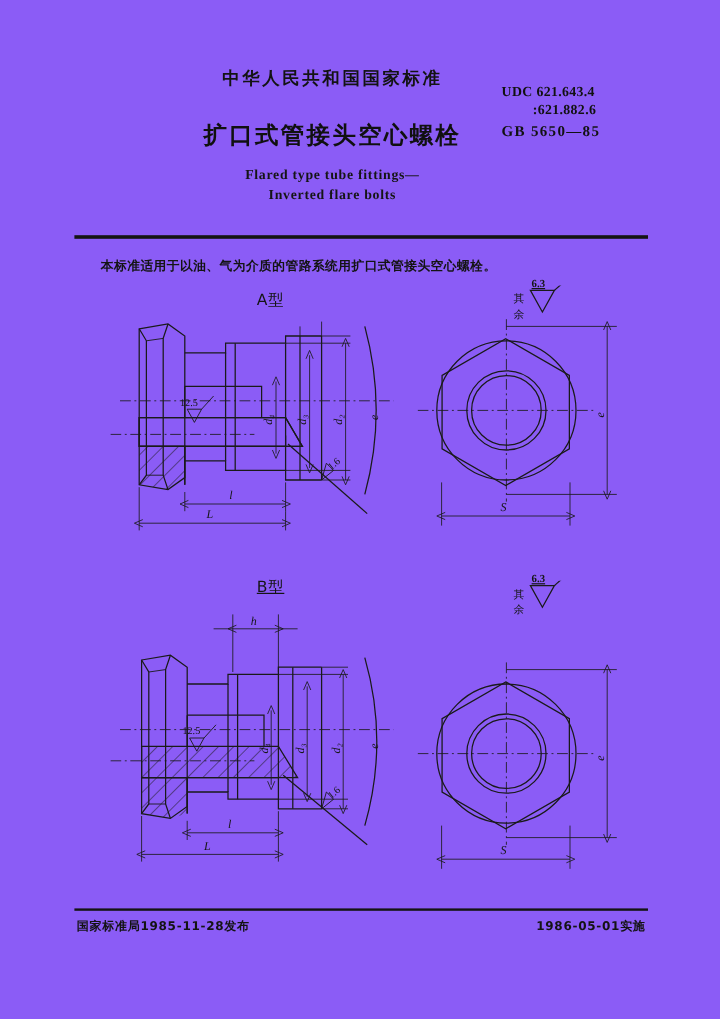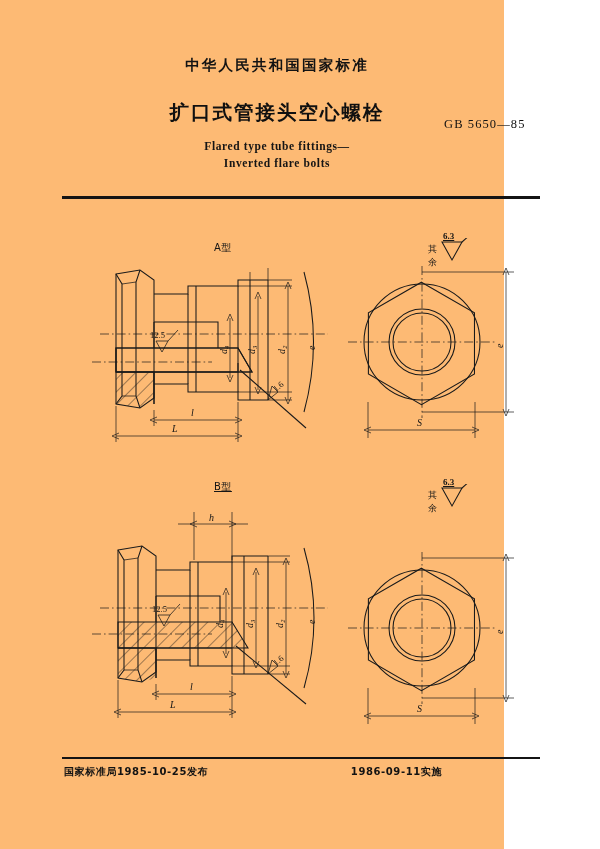--- a/index.html
+++ b/index.html
@@ -12,23 +12,23 @@
     height: 849px;
     position: relative;
     font-family: "Liberation Serif", serif;
     color: #141414;
     overflow: hidden;
   }
 
   .page {
     position: absolute;
     left: 0; top: 0;
-    width: 504px;
+    width: 600px;
     height: 849px;
-    background: #fdba74;
+    background: #8b5cf6;
   }
 
   
   .header {
     position: absolute;
     left: 0; top: 56px;
     width: 600px;
   }
   .nat-std {
     text-align: center;
@@ -69,27 +69,26 @@
     font-weight: bold;
     font-size: 11.5px;
     letter-spacing: 0.3px;
     color: #111;
     line-height: 1.3;
   }
   .udc-line2 { padding-left: 26px; }
   .gb-no {
     position: absolute;
     left: 418px;
-    top: 61px;
-    font-family: "Liberation Serif", serif;
-    font-weight: normal;
+    top: 46px;
+    font-family: "Liberation Serif", serif;
+    font-weight: bold;
     font-size: 12.5px;
     letter-spacing: 1.1px;
     color: #111;
-    margin-left: 26px;
   }
 
   .rule-top {
     position: absolute;
     left: 62px;
     top: 196px;
     width: 478px;
     height: 2.6px;
     background: #141414;
   }
@@ -104,21 +103,21 @@
     font-weight: bold;
     letter-spacing: 0.4px;
     color: #141414;
     white-space: nowrap;
   }
 
   
   .type-label {
     position: absolute;
     font-family: "DejaVu Sans", sans-serif;
-    font-size: 10px;
+    font-size: 13px;
     color: #151515;
     letter-spacing: 0.5px;
   }
   .type-a { left: 214px; top: 241px; }
   .type-b { left: 214px; top: 480px; text-decoration: underline; }
 
   
   .rough-group { position: absolute; }
   .rough-a { left: 412px; top: 232px; }
   .rough-b { left: 412px; top: 478px; }
@@ -197,25 +196,30 @@
 <div class="page">
 
   <div class="header">
     <div class="nat-std">中华人民共和国国家标准</div>
     <div class="title-cn">扩口式管接头空心螺栓</div>
     <div class="title-en">
       <div>Flared type tube fittings—</div>
       <div>Inverted flare bolts</div>
     </div>
 
+    <div class="udc-block">
+      <div>UDC 621.643.4</div>
+      <div class="udc-line2">:621.882.6</div>
+    </div>
     <div class="gb-no">GB 5650—85</div>
   </div>
 
   <div class="rule-top"></div>
 
+  <div class="scope">本标准适用于以油、气为介质的管路系统用扩口式管接头空心螺栓。</div>
 
   <div class="type-label type-a">A型</div>
   <div class="type-label type-b">B型</div>
 
   <div class="rough-group rough-a">
     <span class="rough-text">其余</span>
     <span class="rough-val">6.3</span>
     <svg width="40" height="28" style="position:absolute;left:26px;top:6px;">
       <path class="ln" d="M4,4 L24,4 L14,22 Z"></path>
       <path class="ln" d="M24,4 L33,-4"></path>
@@ -458,16 +462,16 @@
     <line class="ln-h" x1="74" y1="20" x2="166" y2="20"></line>
     <line class="ln-h" x1="74" y1="160" x2="166" y2="160"></line>
     <line class="ln-h" x1="158" y1="20" x2="158" y2="160"></line>
     <path class="ln-h" d="M155,23 L158,16 L161,23"></path>
     <path class="ln-h" d="M155,157 L158,164 L161,157"></path>
     <text class="dimtxt" transform="translate(155,96) rotate(-90)">e</text>
   </svg>
   </div>
 
   <div class="footnote-rule"></div>
-  <div class="footer-left">国家标准局1985-10-25发布</div>
-  <div class="footer-right">1986-09-11实施</div>
+  <div class="footer-left">国家标准局1985-11-28发布</div>
+  <div class="footer-right">1986-05-01实施</div>
 
 </div>
 
 </body></html>

